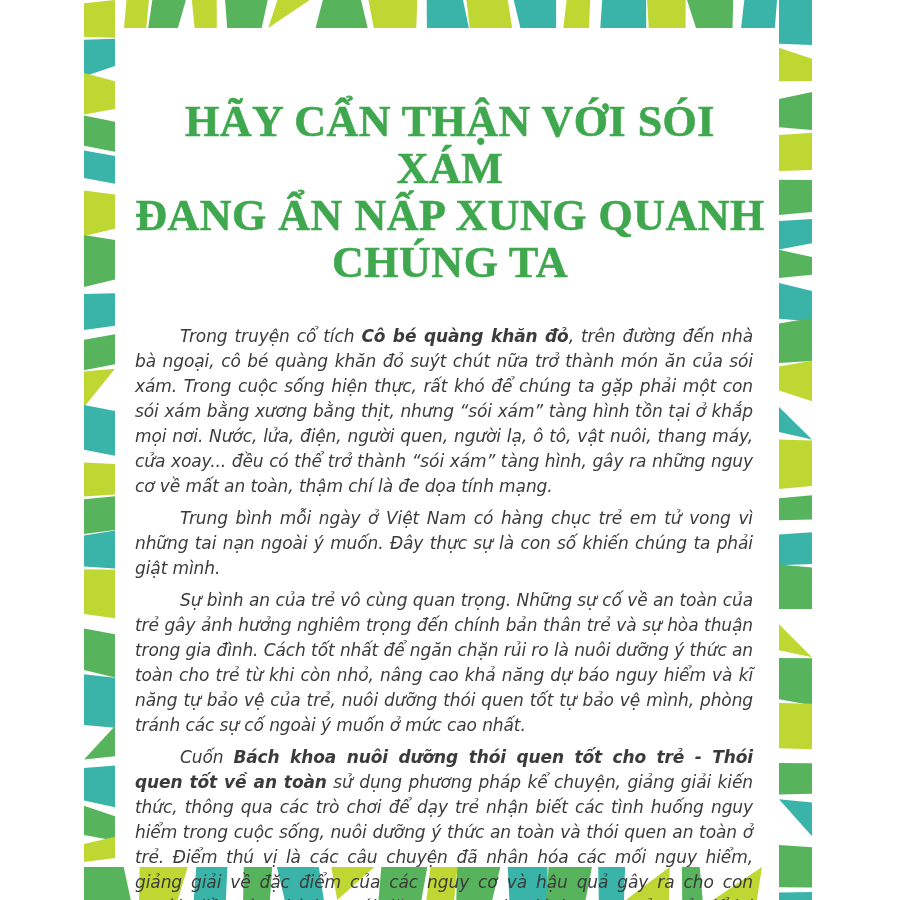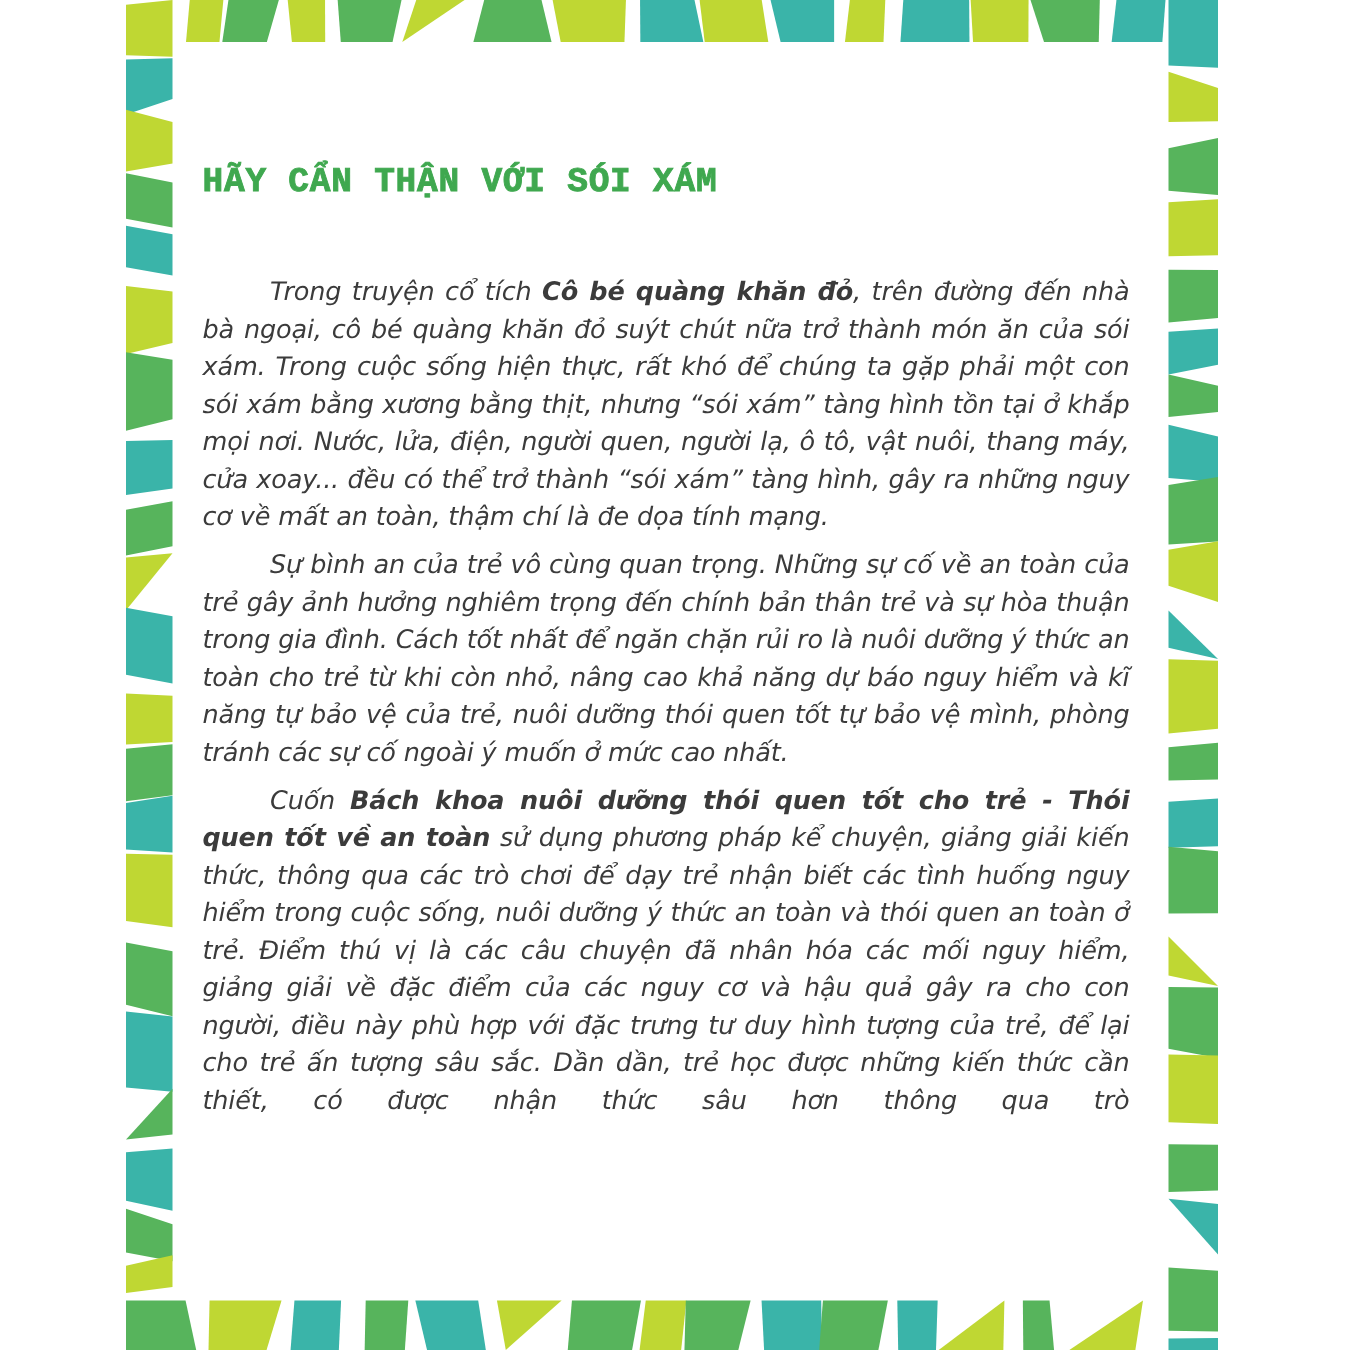--- a/index.html
+++ b/index.html
@@ -4,23 +4,23 @@
 <style>
   html,body{margin:0;padding:0;}
   body{
     width:900px;height:900px;position:relative;overflow:hidden;
     background:#ffffff;
     font-family:"Liberation Sans",sans-serif;
   }
   #mosaic{position:absolute;left:0;top:0;}
   .page{position:absolute;left:135px;top:98px;width:630px;}
   .title{
-    margin:0 0 38px 0;
-    font-family:Liberation Mono, monospace;
-    font-weight:bold;font-size:23px;line-height:47px;letter-spacing:.5px;
+    margin:0 0 38px 0;text-align:center;
+    font-family:Liberation Serif, serif;
+    font-weight:bold;font-size:44px;line-height:47px;letter-spacing:.5px;
     -webkit-text-stroke:.6px currentColor;
   }
   .tline{display:block;}
   .body{
     font-family:"DejaVu Sans",sans-serif;font-style:italic;
     font-size:17px;line-height:25px;letter-spacing:-.1px;
     text-align:justify;
   }
   .body p{margin:0 12px 7px 0;text-indent:45px;}
   .body p.cont{text-align-last:justify;}
@@ -101,19 +101,21 @@
     <polygon points="548.6,867.0 591.9,867.0 585.6,900.0 546.1,900.0" fill="#57b45c"></polygon>
     <polygon points="598.2,867.0 625.1,867.0 624.0,900.0 598.8,900.0" fill="#3ab4a9"></polygon>
     <polygon points="669.6,867.0 668.9,900.0 625.8,900.0" fill="#bfd733"></polygon>
     <polygon points="681.9,867.0 699.7,867.0 702.7,900.0 682.2,900.0" fill="#57b45c"></polygon>
     <polygon points="762.0,867.0 756.9,900.0 712.9,900.0" fill="#bfd733"></polygon>
   </svg>
 
 <main class="page">
   <h1 class="title" id="title" style="color: rgb(63, 168, 79);">
     <span class="tline">HÃY CẨN THẬN VỚI SÓI XÁM</span>
+    <span class="tline">ĐANG ẨN NẤP XUNG QUANH CHÚNG TA</span>
   </h1>
   <section class="body" id="body-text" style="color: rgb(59, 59, 59);">
       <p>Trong truyện cổ tích <strong>Cô bé quàng khăn đỏ</strong>, trên đường đến nhà bà ngoại, cô bé quàng khăn đỏ suýt chút nữa trở thành món ăn của sói xám. Trong cuộc sống hiện thực, rất khó để chúng ta gặp phải một con sói xám bằng xương bằng thịt, nhưng “sói xám” tàng hình tồn tại ở khắp mọi nơi. Nước, lửa, điện, người quen, người lạ, ô tô, vật nuôi, thang máy, cửa xoay... đều có thể trở thành “sói xám” tàng hình, gây ra những nguy cơ về mất an toàn, thậm chí là đe dọa tính mạng.</p>
+      <p>Trung bình mỗi ngày ở Việt Nam có hàng chục trẻ em tử vong vì những tai nạn ngoài ý muốn. Đây thực sự là con số khiến chúng ta phải giật mình.</p>
       <p>Sự bình an của trẻ vô cùng quan trọng. Những sự cố về an toàn của trẻ gây ảnh hưởng nghiêm trọng đến chính bản thân trẻ và sự hòa thuận trong gia đình. Cách tốt nhất để ngăn chặn rủi ro là nuôi dưỡng ý thức an toàn cho trẻ từ khi còn nhỏ, nâng cao khả năng dự báo nguy hiểm và kĩ năng tự bảo vệ của trẻ, nuôi dưỡng thói quen tốt tự bảo vệ mình, phòng tránh các sự cố ngoài ý muốn ở mức cao nhất.</p>
       <p class="cont">Cuốn <strong>Bách khoa nuôi dưỡng thói quen tốt cho trẻ - Thói quen tốt về an toàn</strong> sử dụng phương pháp kể chuyện, giảng giải kiến thức, thông qua các trò chơi để dạy trẻ nhận biết các tình huống nguy hiểm trong cuộc sống, nuôi dưỡng ý thức an toàn và thói quen an toàn ở trẻ. Điểm thú vị là các câu chuyện đã nhân hóa các mối nguy hiểm, giảng giải về đặc điểm của các nguy cơ và hậu quả gây ra cho con người, điều này phù hợp với đặc trưng tư duy hình tượng của trẻ, để lại cho trẻ ấn tượng sâu sắc. Dần dần, trẻ học được những kiến thức cần thiết, có được nhận thức sâu hơn thông qua trò</p>
     </section>
 </main>
 
 </body></html>

